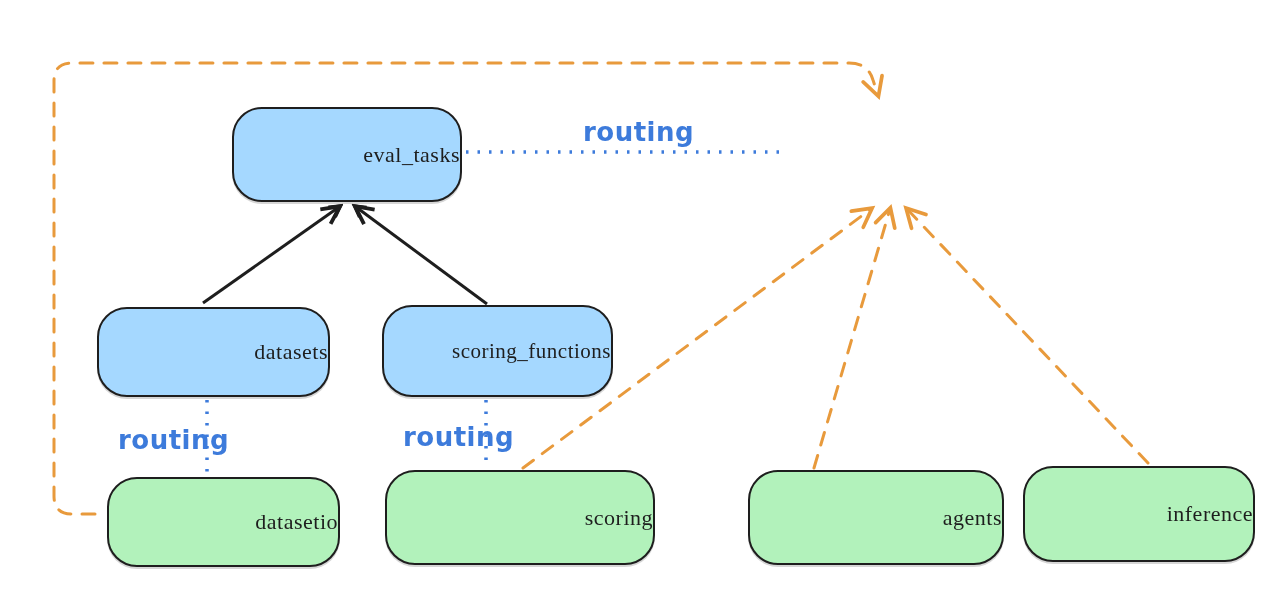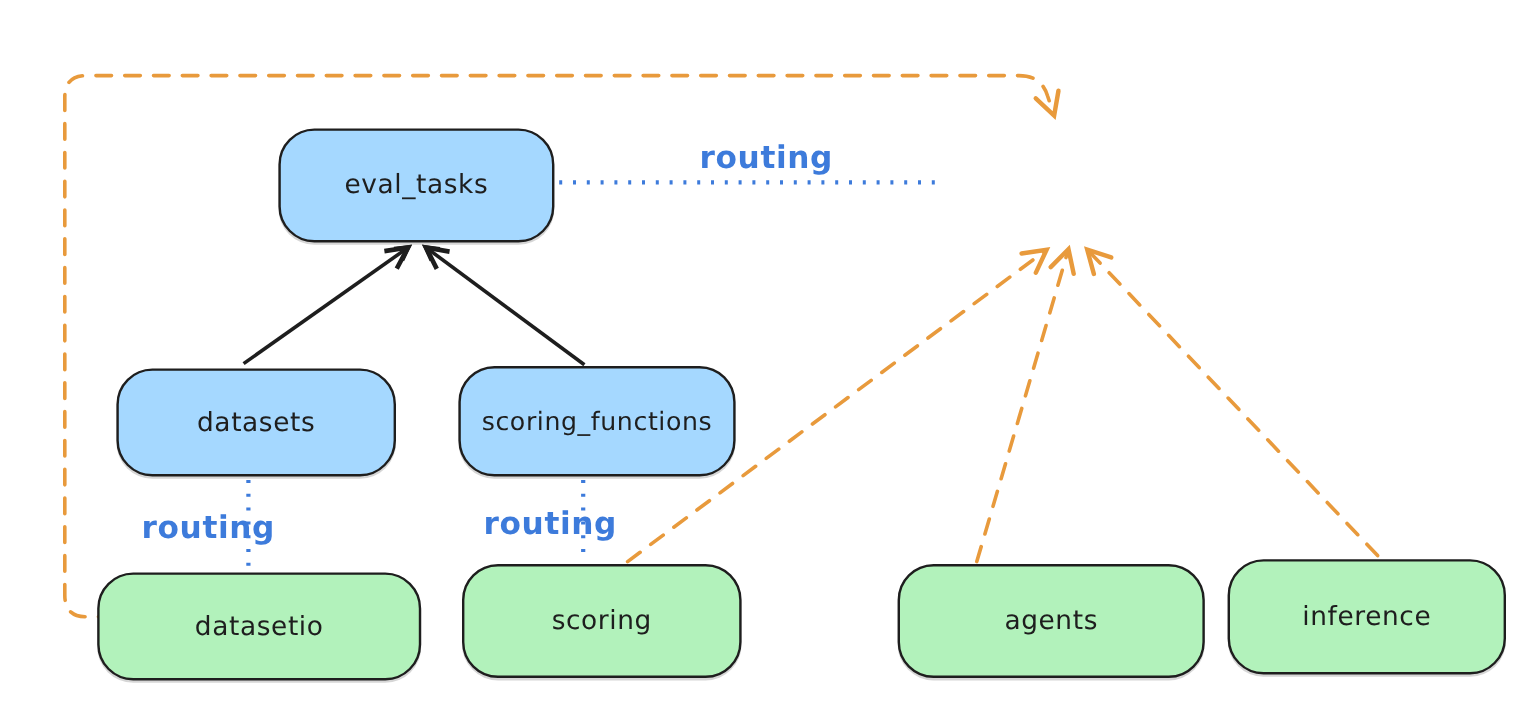--- a/index.html
+++ b/index.html
@@ -22,28 +22,29 @@
     width: 1280px; height: 596px;
     background: var(--canvas-bg);
   }
   .edges-layer {
     position: absolute; left: 0; top: 0;
     width: 1280px; height: 596px;
     pointer-events: none;
   }
   .node {
     position: absolute;
-    display: flex; align-items: center; justify-content: center;
+    display: flex; align-items: center; justify-content: flex-end;
     border: 2.5px solid var(--stroke-dark);
     border-radius: 30px;
     font-size: 22px;
     color: var(--stroke-dark);
     white-space: nowrap;
     letter-spacing: 0.5px;
     box-shadow: 0 2px 0 rgba(90,90,90,0.25);
+    font-family: Liberation Serif, serif;
   }
   .node.blue  { background: var(--node-blue); }
   .node.green { background: var(--node-green); }
   .edge-label {
     position: absolute;
     color: var(--routing-blue);
     font-size: 26px;
     font-weight: bold;
     letter-spacing: 0.5px;
   }
@@ -88,25 +89,25 @@
 
 
   <div class="node blue" style="left:382px; top:305px; width:231px; height:92px; font-size:21px;">
     <span>scoring_functions</span>
   </div>
 
   <div class="node blue" style="left:97px; top:307px; width:233px; height:90px;">
     <span>datasets</span>
   </div>
 
-  <div class="node green" style="left:81px; top:477px; width:270px; height:90px;">
+  <div class="node green" style="left:107px; top:477px; width:233px; height:90px;">
     <span>datasetio</span>
   </div>
 
-  <div class="node green" style="left:385px; top:470px; width:233px; height:95px;">
+  <div class="node green" style="left:385px; top:470px; width:270px; height:95px;">
     <span>scoring</span>
   </div>
 
   <div class="node green" style="left:748px; top:470px; width:256px; height:95px;">
     <span>agents</span>
   </div>
 
   <div class="node green" style="left:1023px; top:466px; width:232px; height:96px;">
     <span>inference</span>
   </div>

